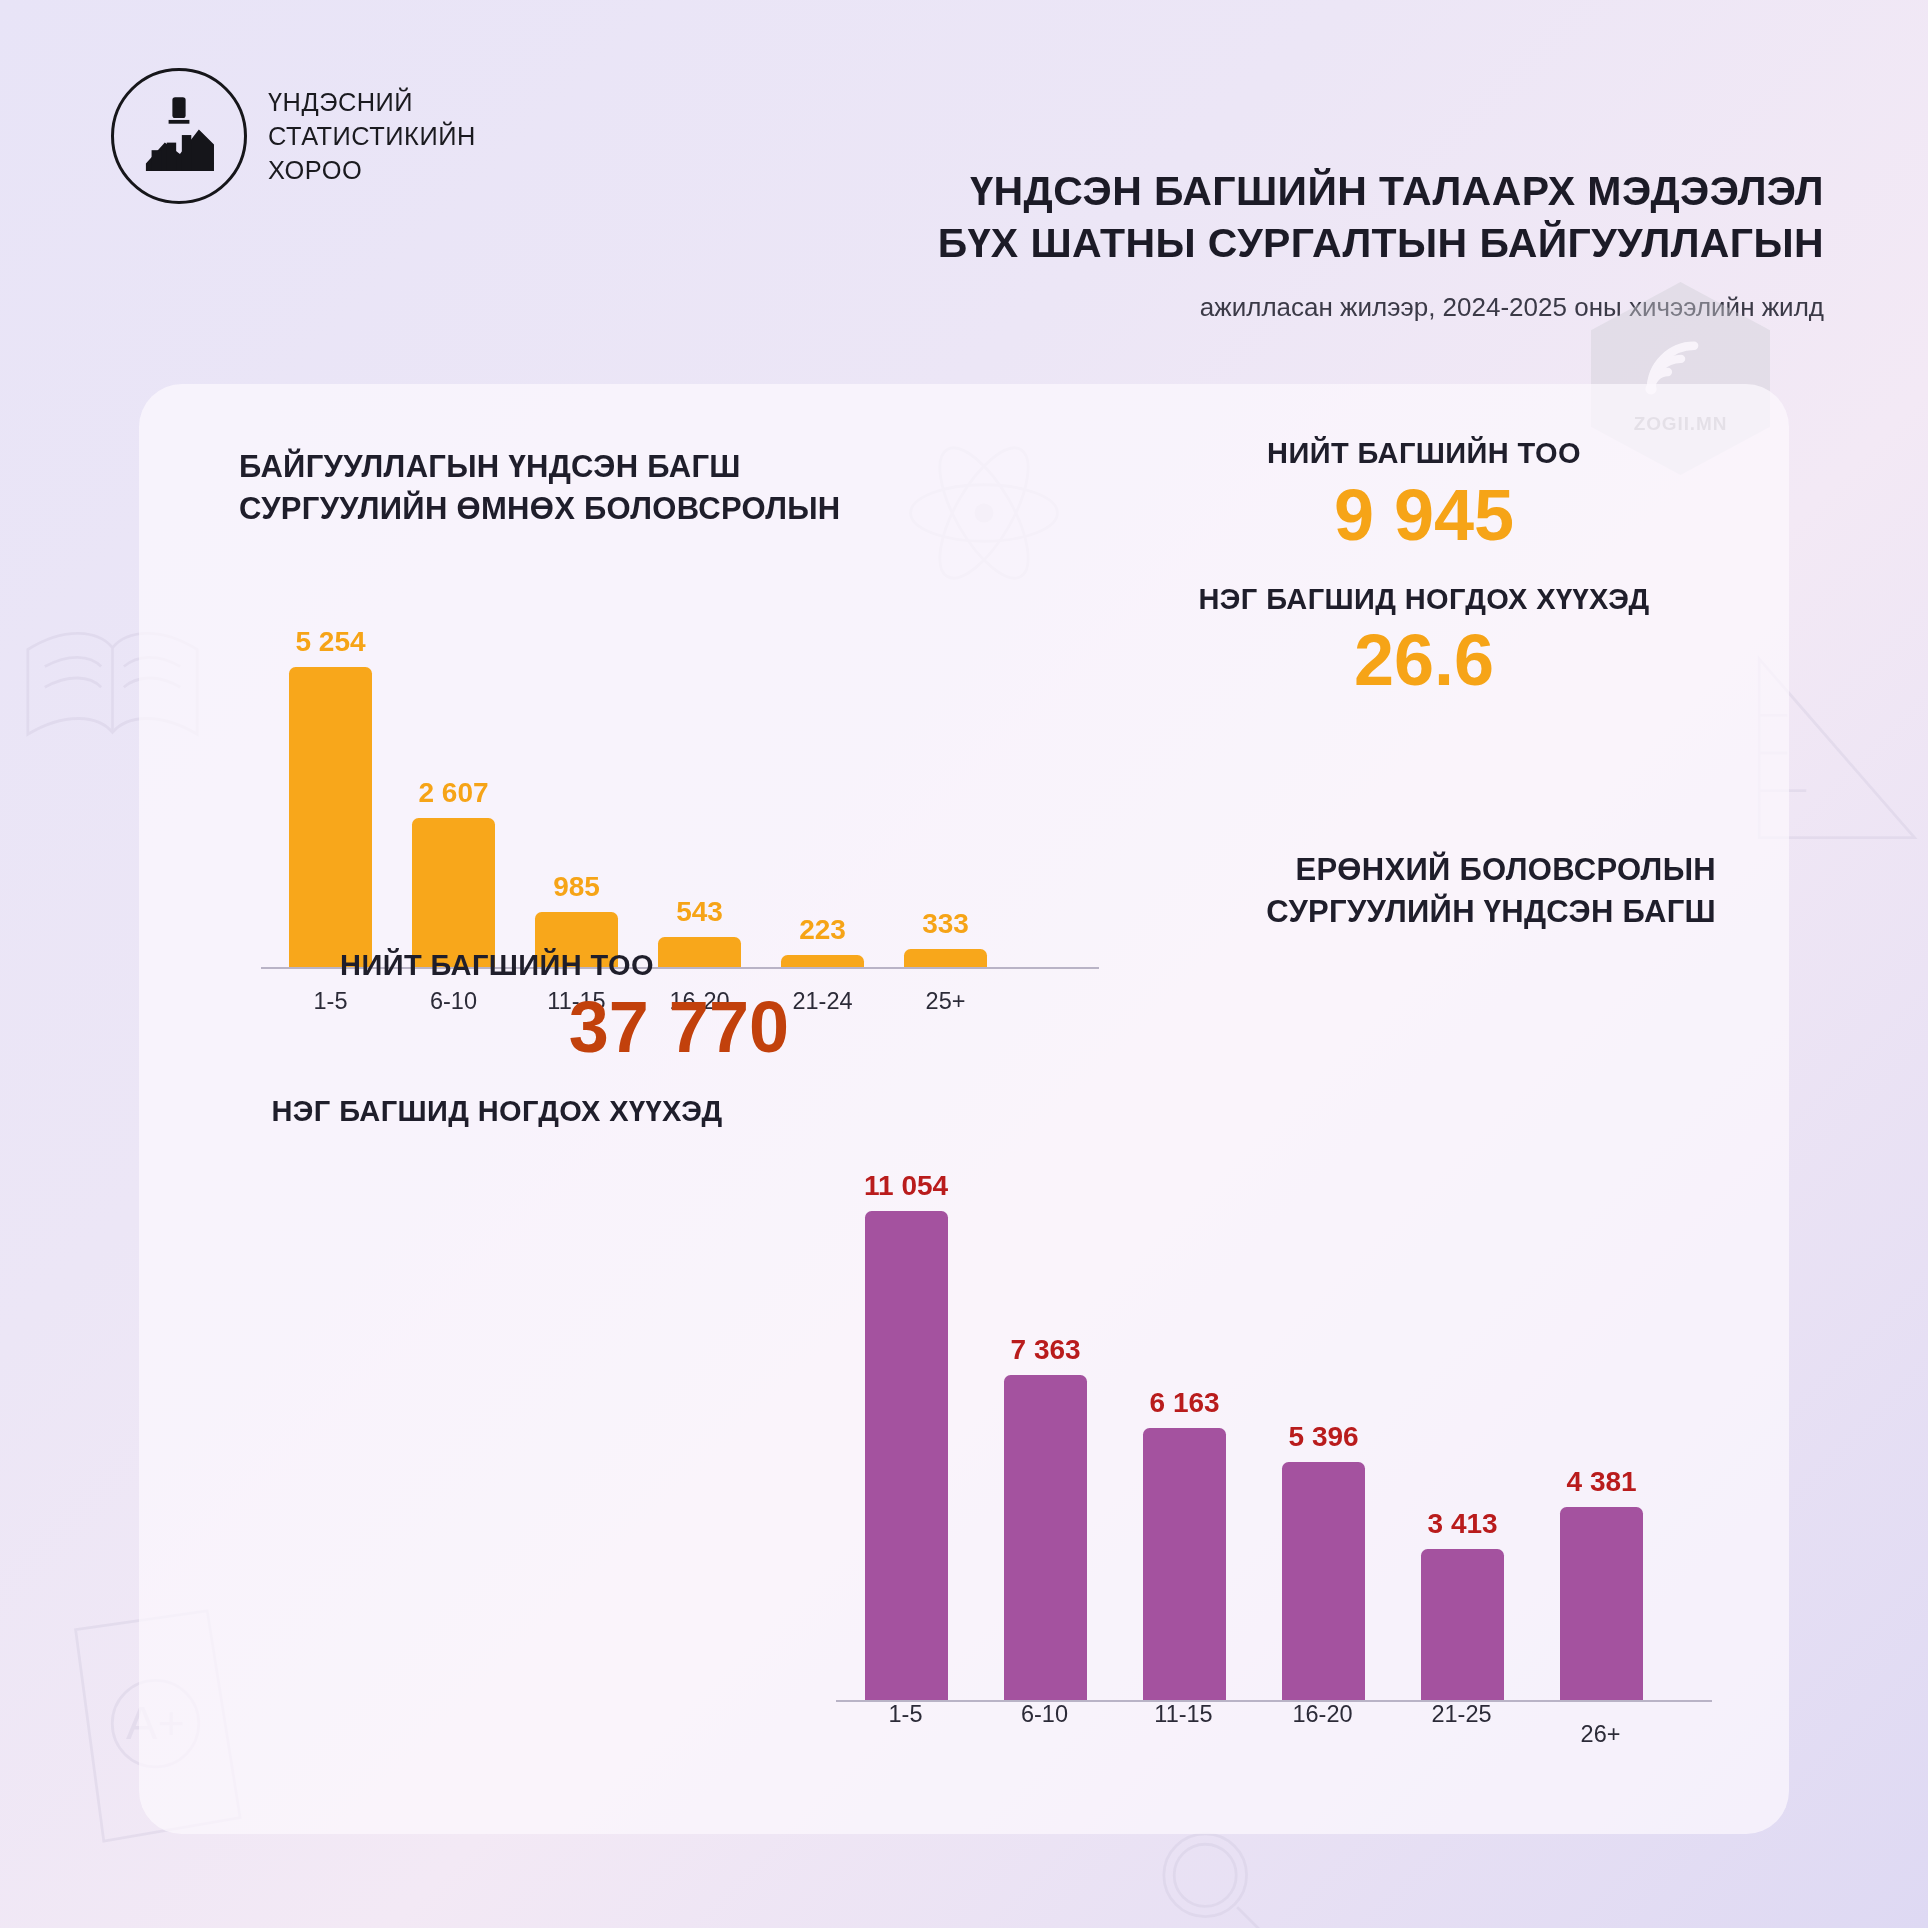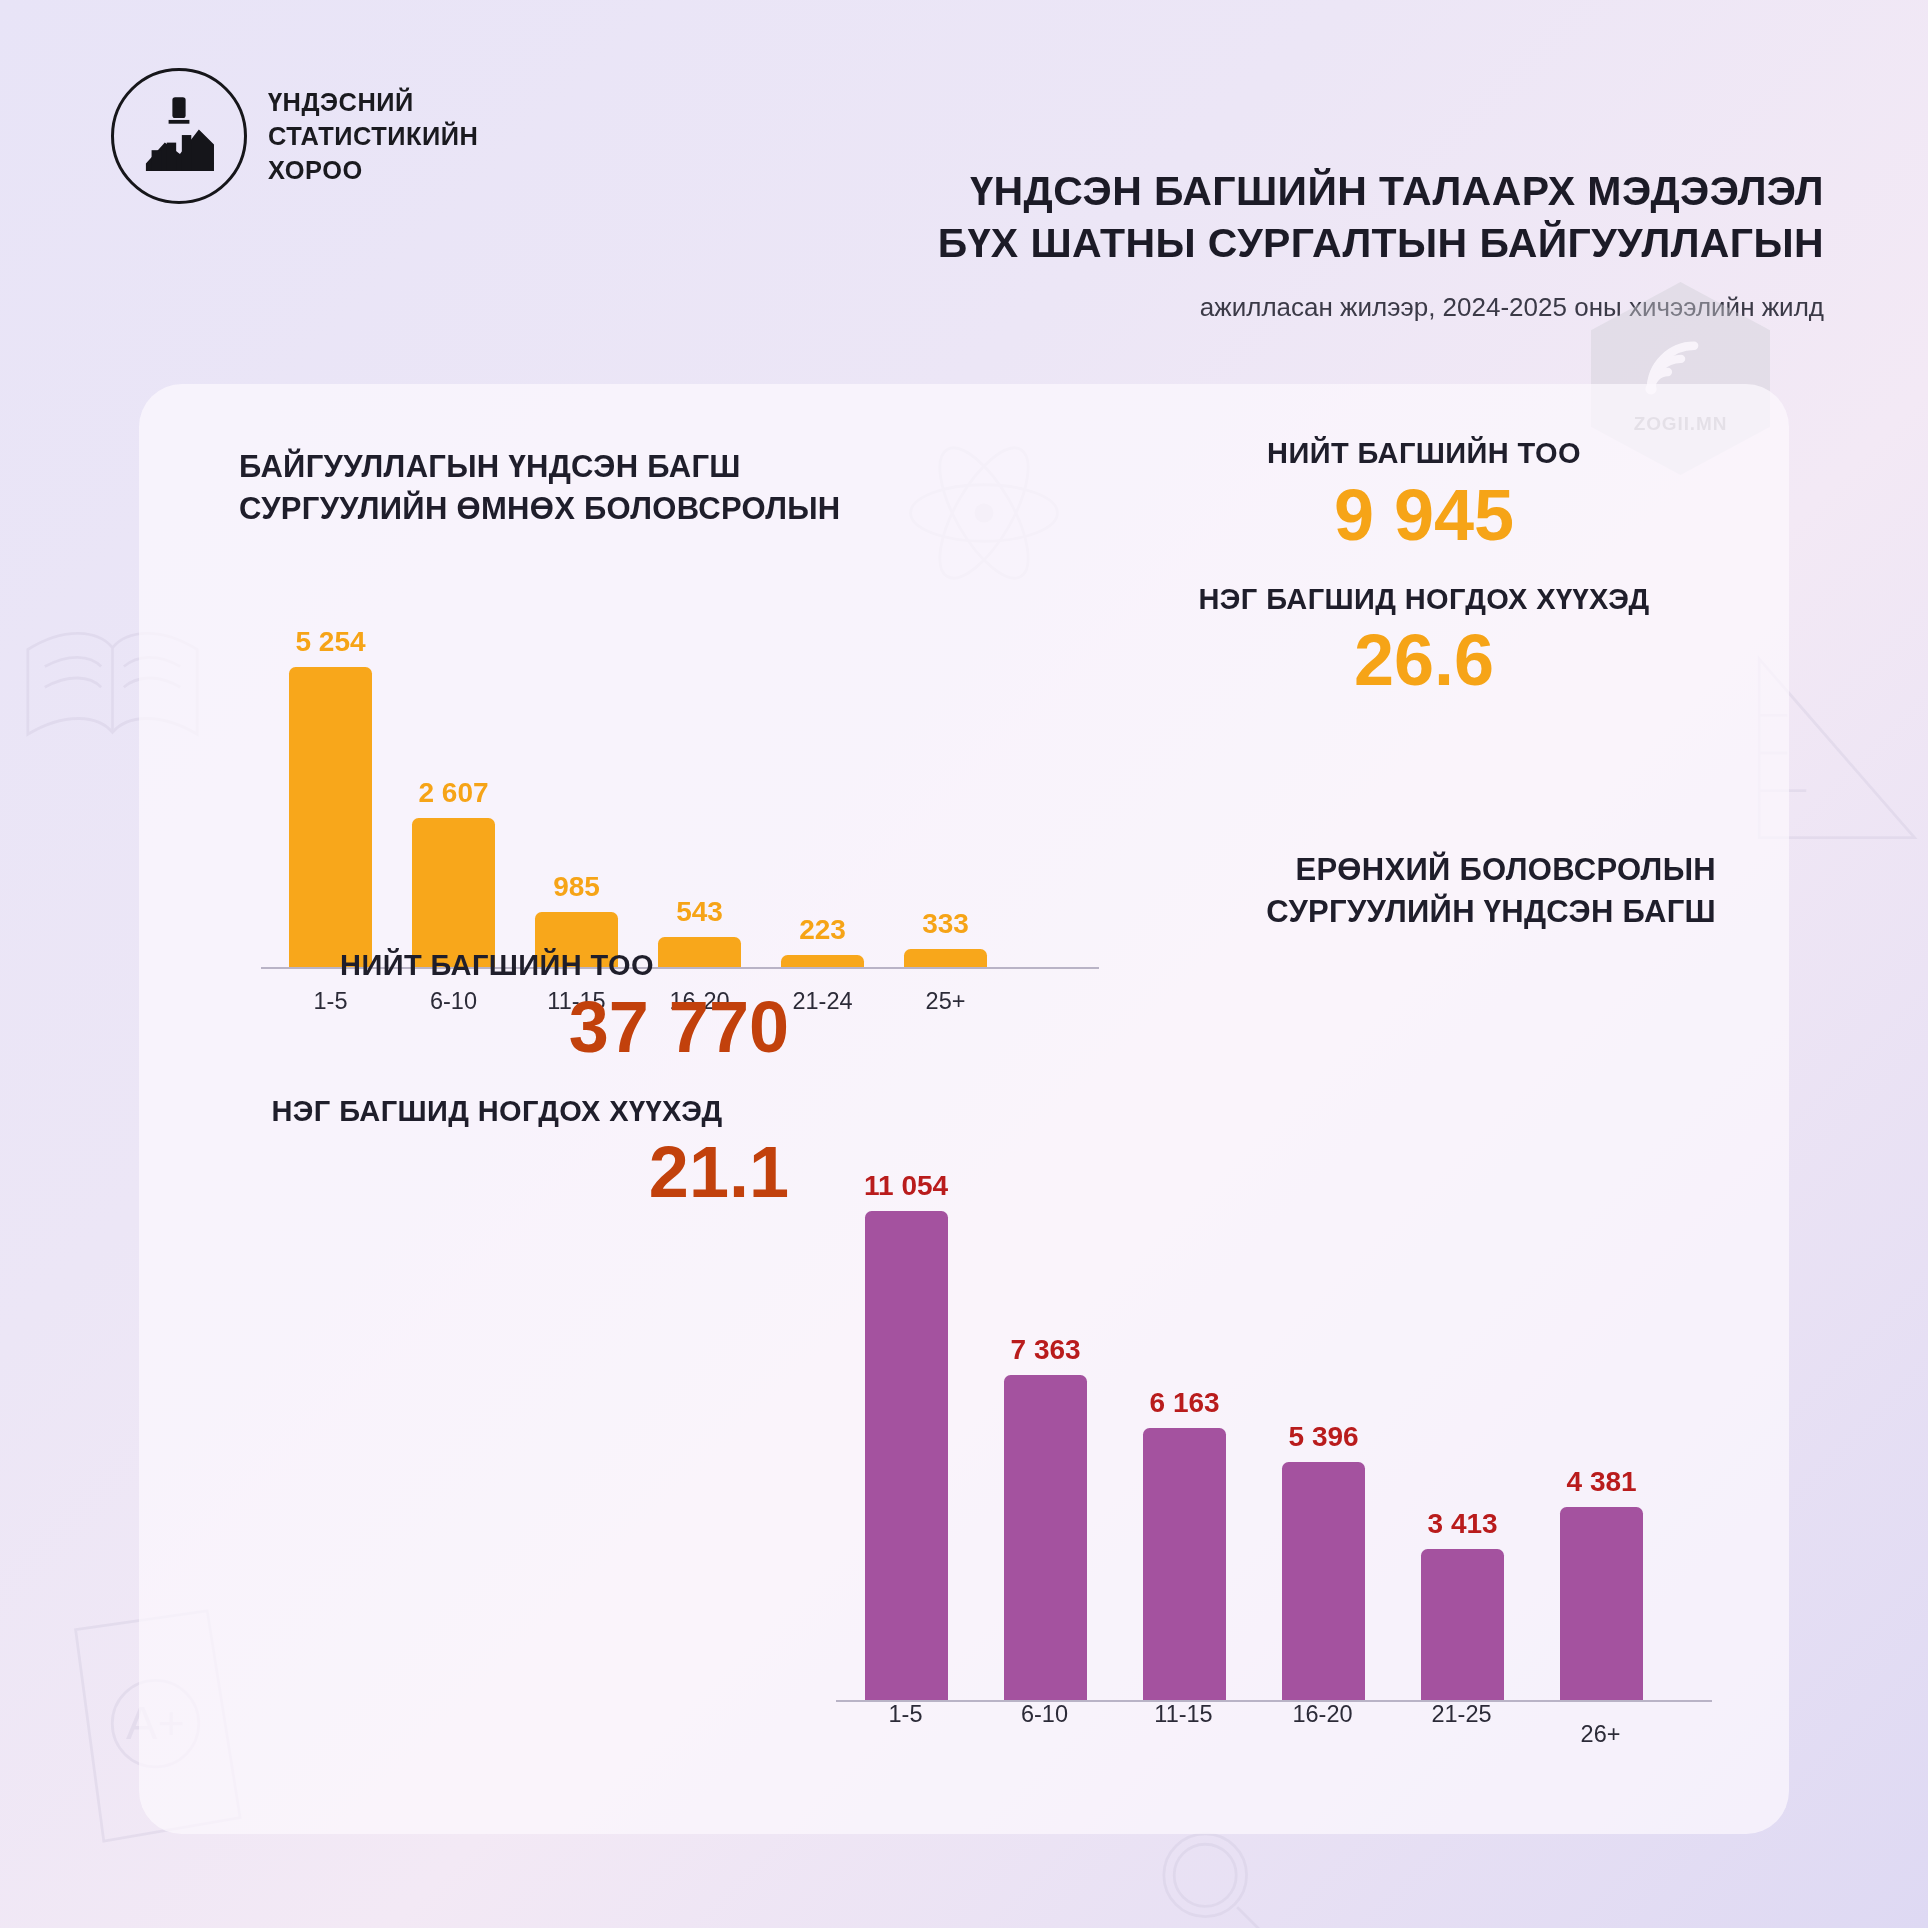--- a/index.html
+++ b/index.html
@@ -43,21 +43,21 @@
     height: 130px;
     border-radius: 50%;
     border: 3.8px solid #16161a;
     display: flex;
     align-items: center;
     justify-content: center;
     background: transparent;
   }
   .logo-text {
     font-size: 25.4px;
-    font-weight: bold;
+    font-weight: normal;
     line-height: 1.35;
     letter-spacing: 0.5px;
     color: #1a1a1f;
     text-transform: uppercase;
   }
   .title-block {
     position: absolute;
     right: 104px;
     top: 165px;
     text-align: right;
@@ -368,21 +368,20 @@
 
     <div class="panel-title panel2-title">
       <div>ЕРӨНХИЙ БОЛОВСРОЛЫН</div>
       <div>СУРГУУЛИЙН ҮНДСЭН БАГШ</div>
     </div>
 
     <div class="kpi-left">
       <div class="kpi-label">НИЙТ БАГШИЙН ТОО</div>
       <div class="kpi-value purple">37 770</div>
       <div class="kpi-label">НЭГ БАГШИД НОГДОХ ХҮҮХЭД</div>
-      <div class="kpi-value purple">21.1</div>
     </div>
 
     <div class="chart" style="left:697px; top:593px; width:904px; height:829px;">
 
       <div class="bars" style="gap:56px; left:28px; bottom:105px;">
         <div class="bar-col">
           <div class="bar-val purple">11 054</div>
           <div class="bar purple" style="height:490px;"></div>
         </div>
         <div class="bar-col">

